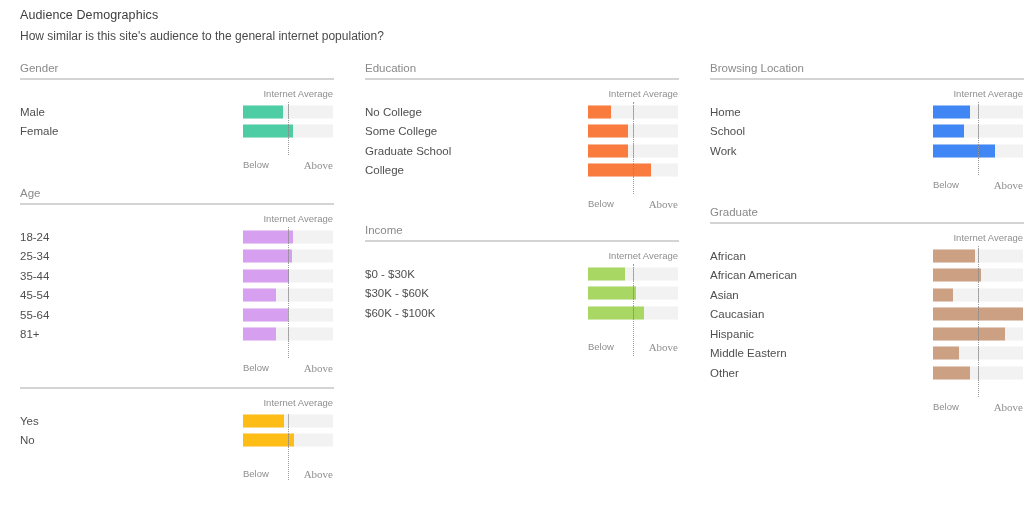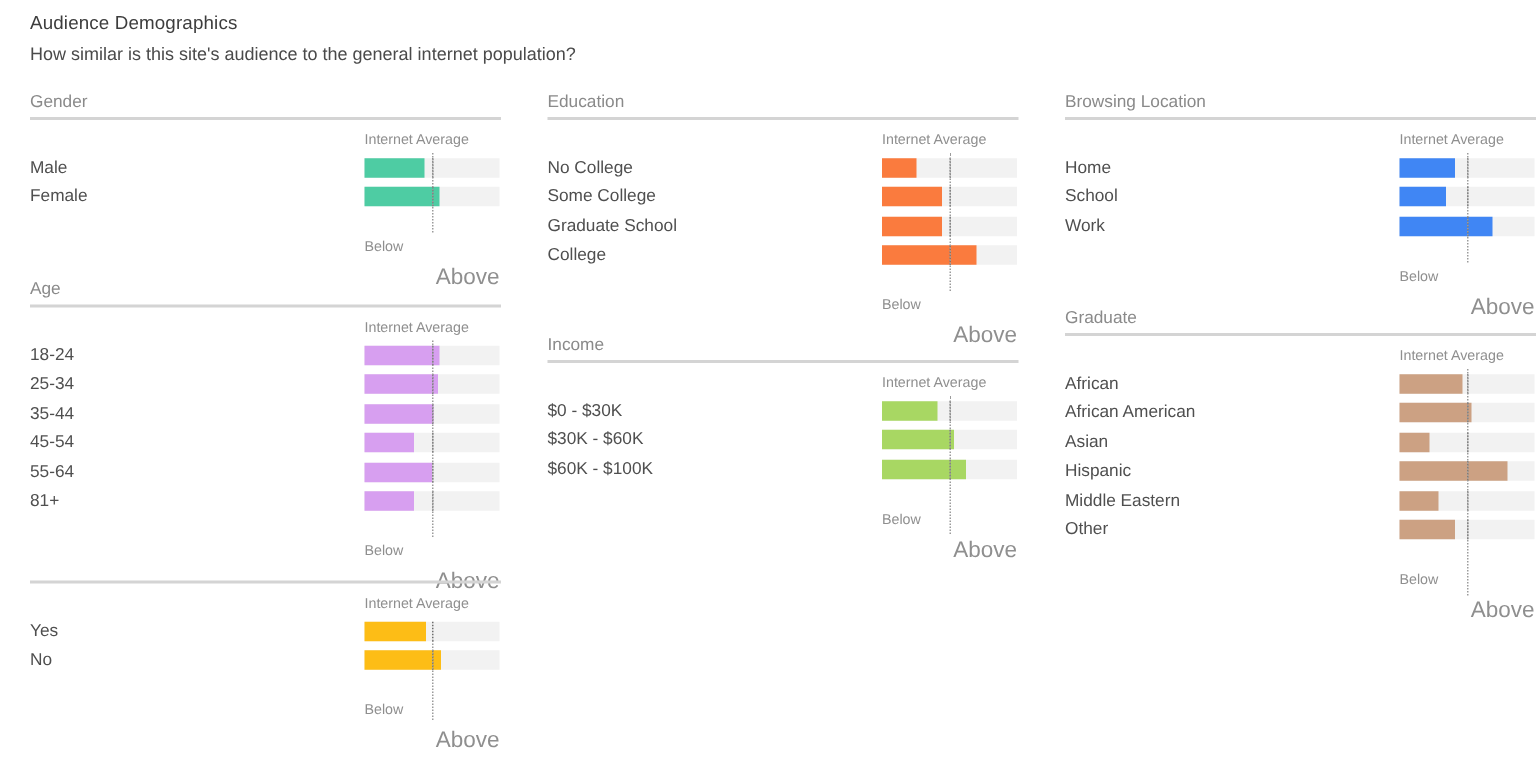--- a/index.html
+++ b/index.html
@@ -57,21 +57,21 @@
     font-weight: normal;
     padding-bottom: 4px;
     white-space: nowrap;
   }
   .section-rule {
     height: 0;
     border-top: 2px solid #d4d4d4;
     margin-bottom: 3px;
   }
   .avg-label {
-    text-align: left;
+    text-align: right;
     font-size: 9.5px;
     color: #8f8f8f;
     width: 90px;
     margin-left: 223px;
     padding-top: 5px;
     padding-bottom: 3px;
     white-space: nowrap;
   }
 
   
@@ -136,23 +136,24 @@
   .axis .below {
     position: absolute;
     left: 0;
     top: 0;
     font-size: 9.5px;
     color: #8f8f8f;
   }
   .axis .above {
     position: absolute;
     right: 0;
-    top: 17px;
-    font-size: 15px;
+    top: 0;
+    font-size: 11px;
     color: #8f8f8f;
+    font-family: Liberation Serif, serif;
   }
 </style>
 </head>
 <body>
 
 <div>
 
   <div id="page-title">Audience Demographics</div>
   <div id="page-subtitle">How similar is this site's audience to the general internet population?</div>
 
@@ -392,20 +393,27 @@
             </div>
           </div>
           <div class="row">
             <div class="row-label">Asian</div>
             <div class="track">
               <div class="bar" style="width: 20px; background: rgb(204, 161, 131);"></div>
               <div class="centerline"></div>
             </div>
           </div>
           <div class="row">
+            <div class="row-label">Caucasian</div>
+            <div class="track">
+              <div class="bar" style="width: 90px; background: rgb(204, 161, 131);"></div>
+              <div class="centerline"></div>
+            </div>
+          </div>
+          <div class="row">
             <div class="row-label">Hispanic</div>
             <div class="track">
               <div class="bar" style="width: 72px; background: rgb(204, 161, 131);"></div>
               <div class="centerline"></div>
             </div>
           </div>
           <div class="row">
             <div class="row-label">Middle Eastern</div>
             <div class="track">
               <div class="bar" style="width: 26px; background: rgb(204, 161, 131);"></div>

